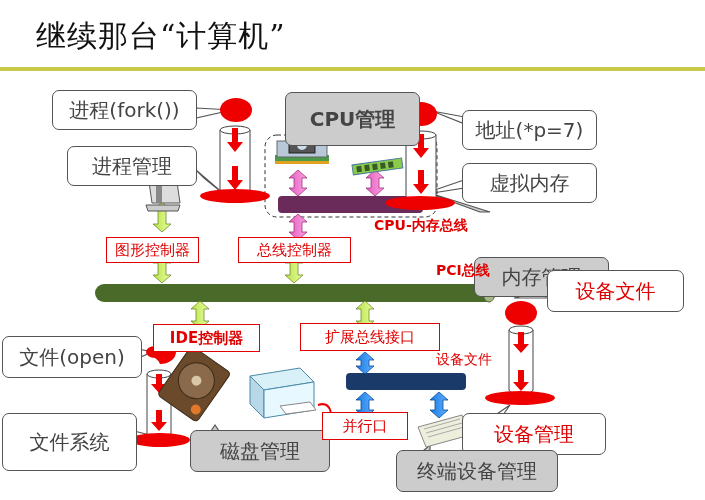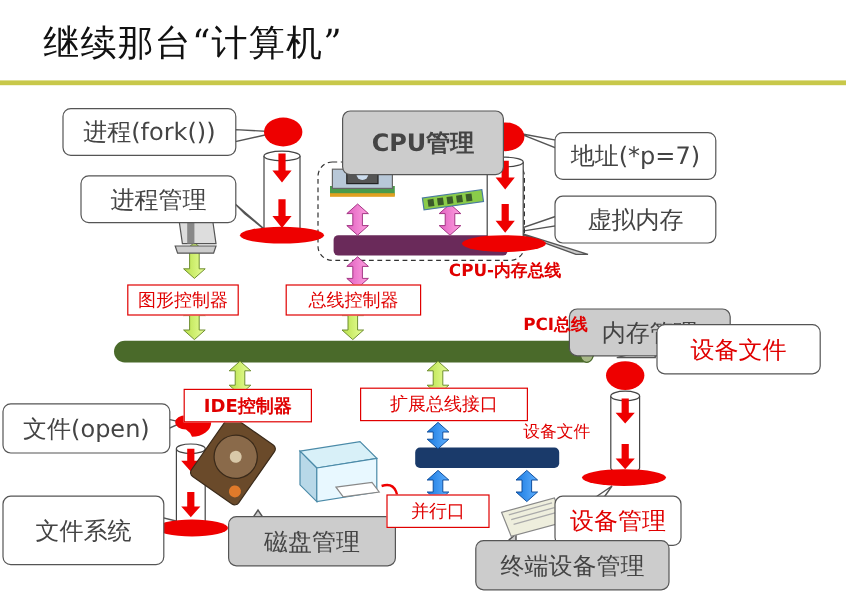--- a/index.html
+++ b/index.html
@@ -193,21 +193,21 @@
 </div>
 <div class="callout white" style="left:2px;top:336px;width:140px;height:42px;">
   <span>文件(open)</span>
 </div>
 <div class="callout white" style="left:2px;top:413px;width:135px;height:58px;">
   <span>文件系统</span>
 </div>
 <div class="callout gray" style="left:190px;top:430px;width:140px;height:42px;">
   <span>磁盘管理</span>
 </div>
-<div class="callout red" style="left:462px;top:413px;width:106px;height:42px;">
+<div class="callout red" style="left:462px;top:413px;width:144px;height:42px;">
   <span>设备管理</span>
 </div>
 <div class="callout gray" style="left:396px;top:450px;width:162px;height:42px;">
   <span>终端设备管理</span>
 </div>
 
 <div class="box" style="left:106px;top:237px;width:93px;height:26px;">
   <span>图形控制器</span>
 </div>
 <div class="box" style="left:238px;top:237px;width:113px;height:26px;">

